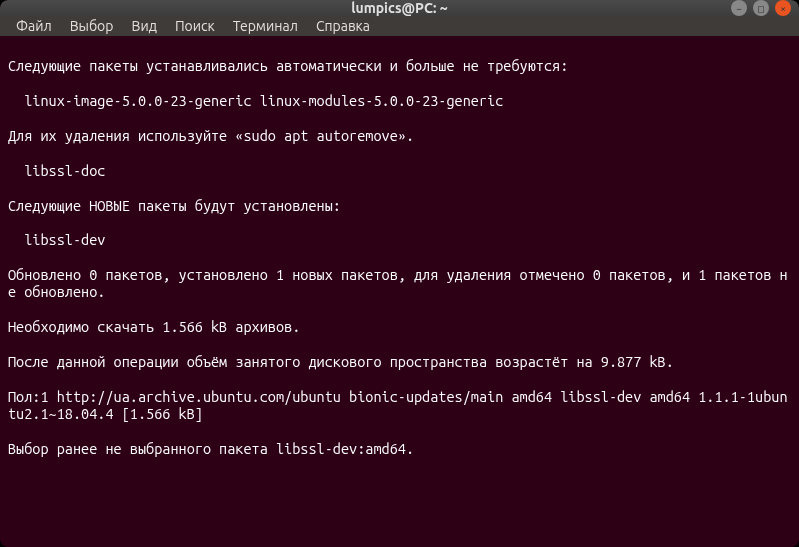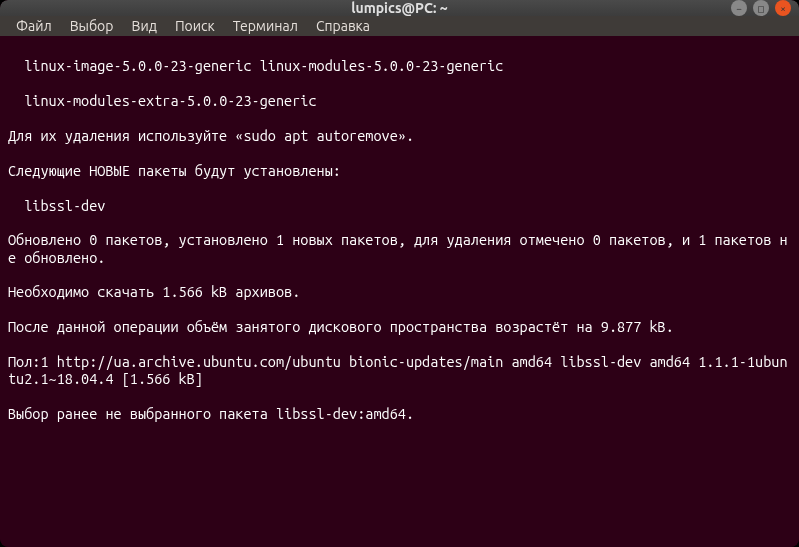--- a/index.html
+++ b/index.html
@@ -106,23 +106,24 @@
   <div class="menubar">
     <span class="menu-item">Файл</span>
     <span class="menu-item">Выбор</span>
     <span class="menu-item">Вид</span>
     <span class="menu-item">Поиск</span>
     <span class="menu-item">Терминал</span>
     <span class="menu-item">Справка</span>
   </div>
 
   <div class="terminal">
+<span class="term-line">Следующие пакеты устанавливались автоматически и больше не требуются:</span>
 <span class="term-line">  linux-image-5.0.0-23-generic linux-modules-5.0.0-23-generic</span>
-<span class="term-line">  linux-modules-extra-5.0.0-23-generic</span>
 <span class="term-line">Для их удаления используйте «sudo apt autoremove».</span>
+<span class="term-line">  libssl-doc</span>
 <span class="term-line">Следующие НОВЫЕ пакеты будут установлены:</span>
 <span class="term-line">  libssl-dev</span>
 <span class="term-line">Обновлено 0 пакетов, установлено 1 новых пакетов, для удаления отмечено 0 пакетов, и 1 пакетов не обновлено.</span>
 <span class="term-line">Необходимо скачать 1.566 kB архивов.</span>
 <span class="term-line">После данной операции объём занятого дискового пространства возрастёт на 9.877 kB.</span>
 <span class="term-line">Пол:1 http://ua.archive.ubuntu.com/ubuntu bionic-updates/main amd64 libssl-dev amd64 1.1.1-1ubuntu2.1~18.04.4 [1.566 kB]</span>
 <span class="term-line">Выбор ранее не выбранного пакета libssl-dev:amd64.</span>
 
 
 

